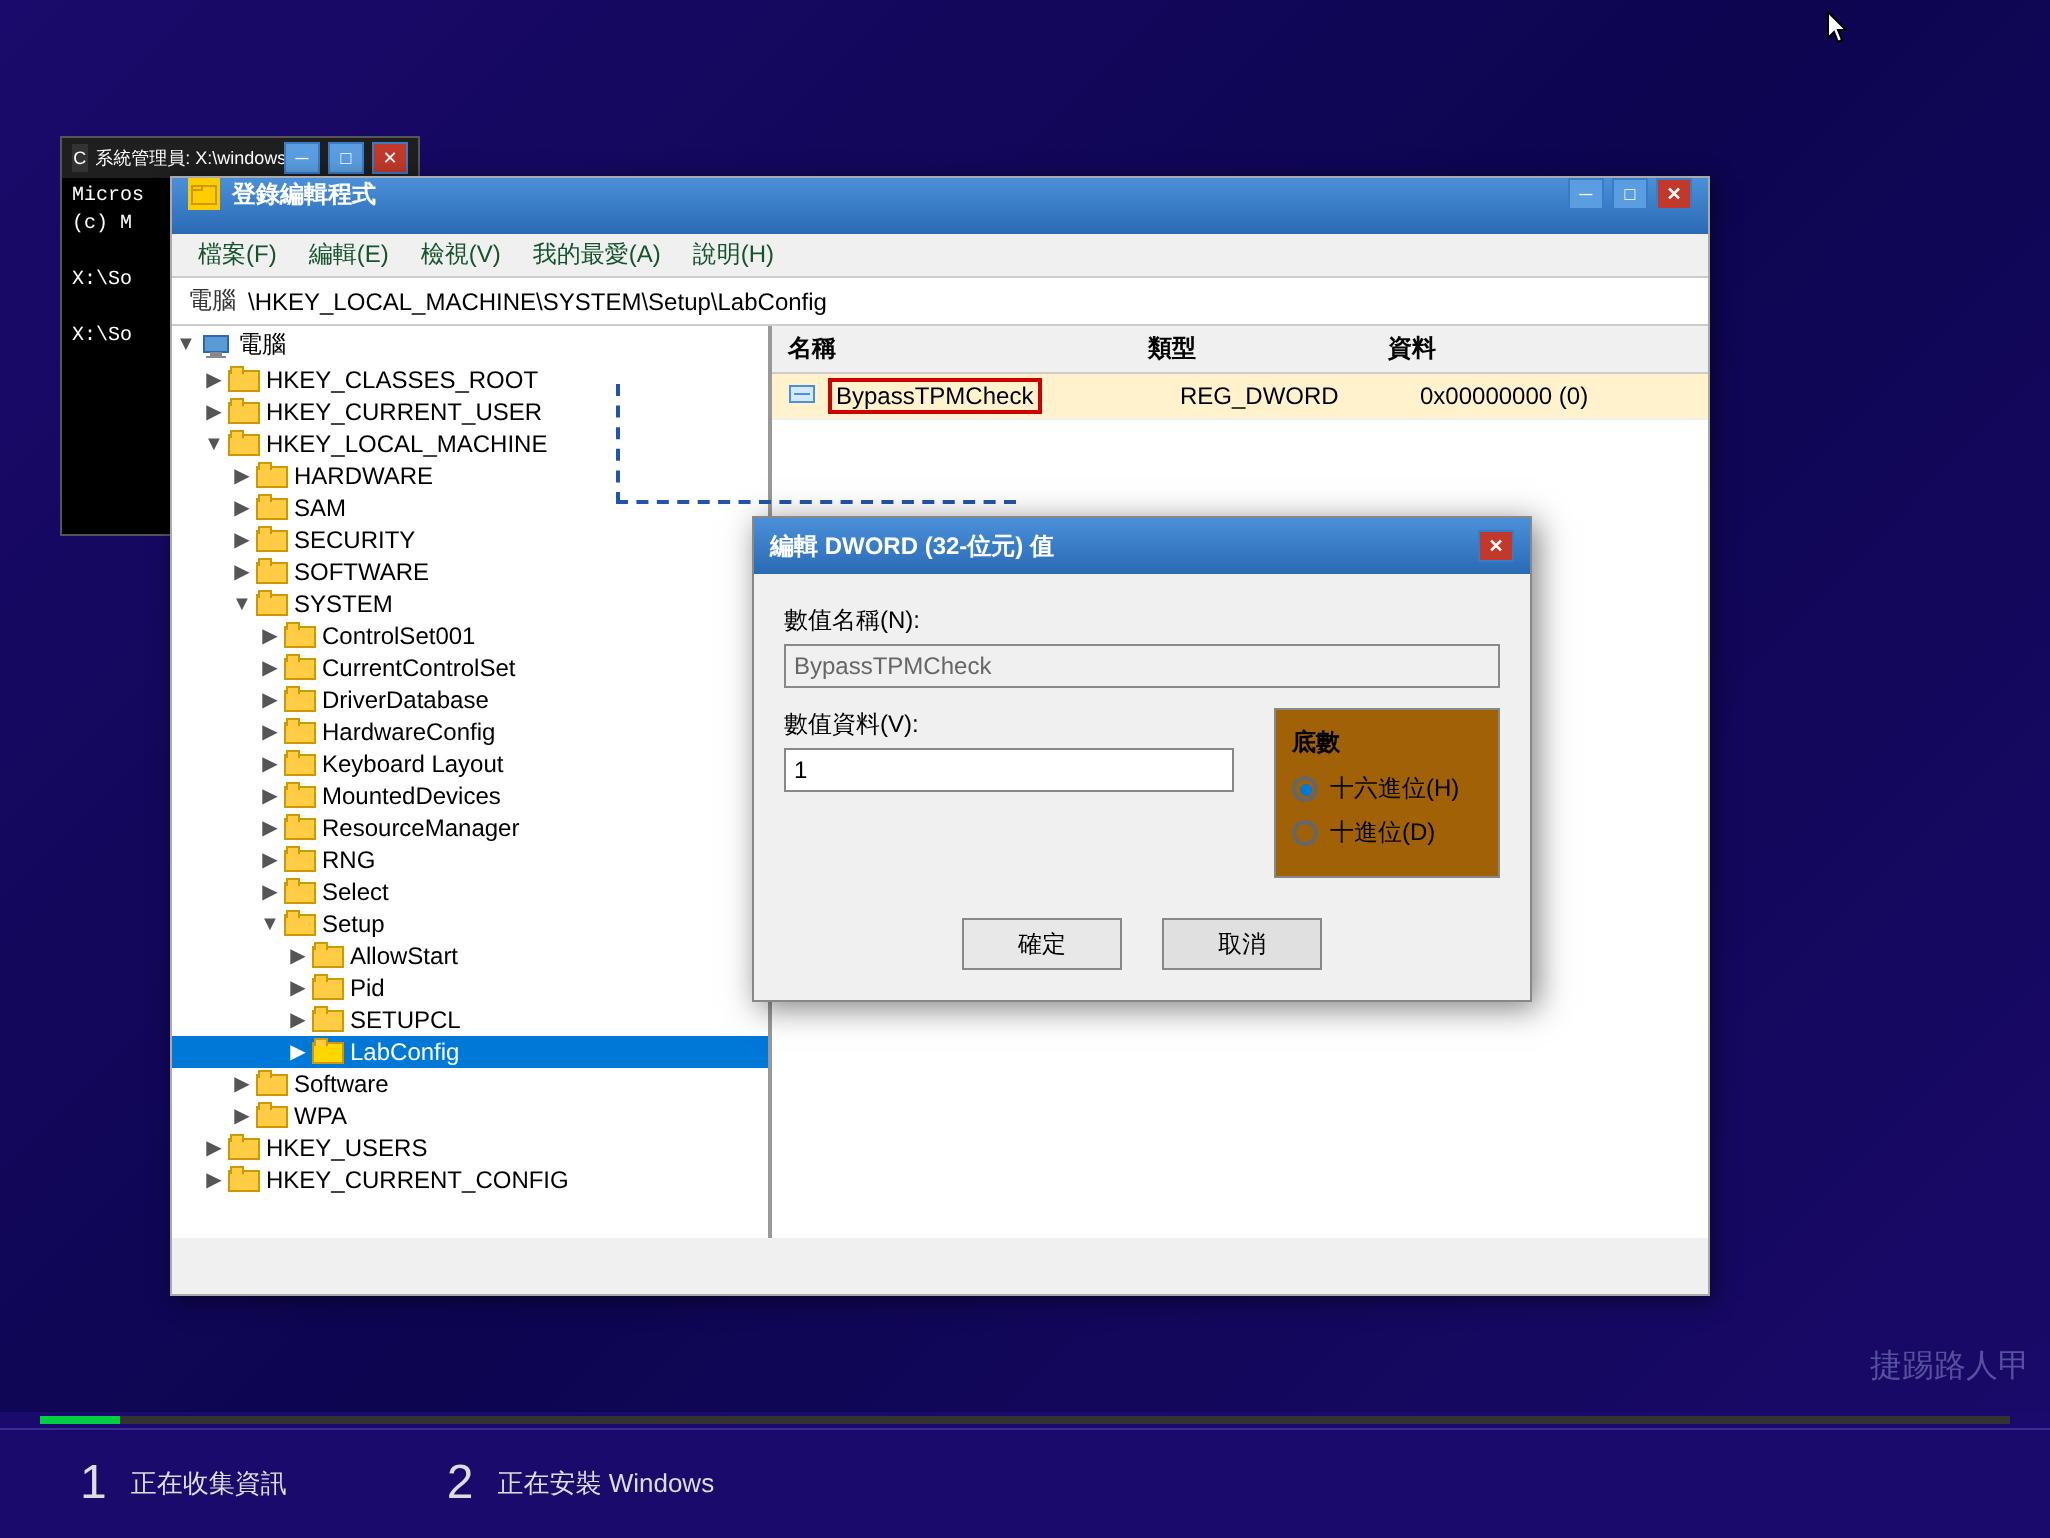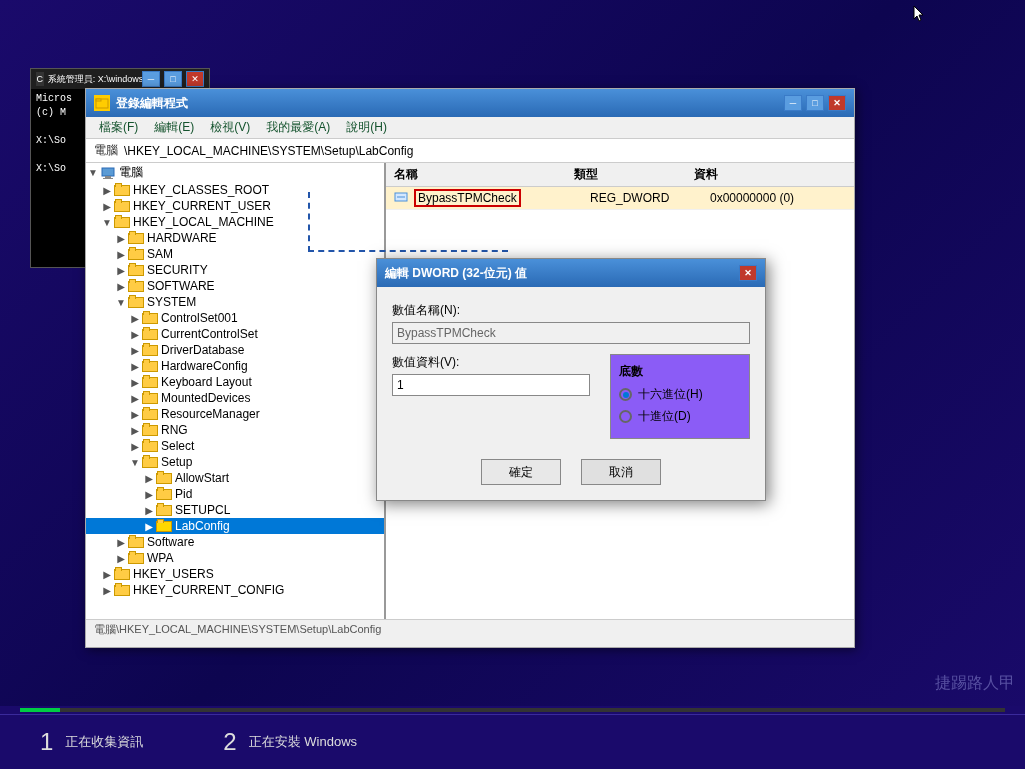--- a/index.html
+++ b/index.html
@@ -64,21 +64,20 @@
       width: 770px;
       height: 560px;
       background: #f0f0f0;
       border: 1px solid #aaa;
       box-shadow: 2px 2px 10px rgba(0,0,0,0.5);
     }
     .regedit-titlebar {
       background: linear-gradient(to bottom, #4a90d9, #2a6ab5);
       height: 28px;
       display: flex;
-      align-items: center;
       padding: 0 8px;
       color: white;
       font-size: 12px;
       font-weight: bold;
     }
     .regedit-titlebar-icon {
       width: 16px;
       height: 16px;
       margin-right: 6px;
       background: #ffcc00;
@@ -300,24 +299,24 @@
     }
     .value-input {
       width: 100%;
       height: 22px;
       border: 1px solid #888;
       padding: 2px 4px;
       font-size: 12px;
       background: #fff;
     }
     .radix-group {
-      width: 140px;
+      width: 113px;
       border: 1px solid #888;
       padding: 8px;
-      background: #8b5cf6;
+      background: #a16207;
     }
     .radix-title {
       font-size: 12px;
       font-weight: bold;
       margin-bottom: 6px;
     }
     .radio-item {
       display: flex;
       align-items: center;
       margin-bottom: 5px;
@@ -680,23 +679,20 @@
             </svg>
           </span>
           <span class="reg-name">
             <span class="highlighted-box">BypassTPMCheck</span>
           </span>
           <span class="reg-type">REG_DWORD</span>
           <span class="reg-data">0x00000000 (0)</span>
         </div>
       </div>
     </div>
-    <div class="regedit-statusbar">
-      <span>電腦\HKEY_LOCAL_MACHINE\SYSTEM\Setup\LabConfig</span>
-    </div>
   </div>
 
   <div class="arrow-line"></div>
 
   <div class="dword-dialog">
     <div class="dword-titlebar">
       <span>編輯 DWORD (32-位元) 值</span>
       <div class="titlebar-controls">
         <div class="title-btn close">✕</div>
       </div>

